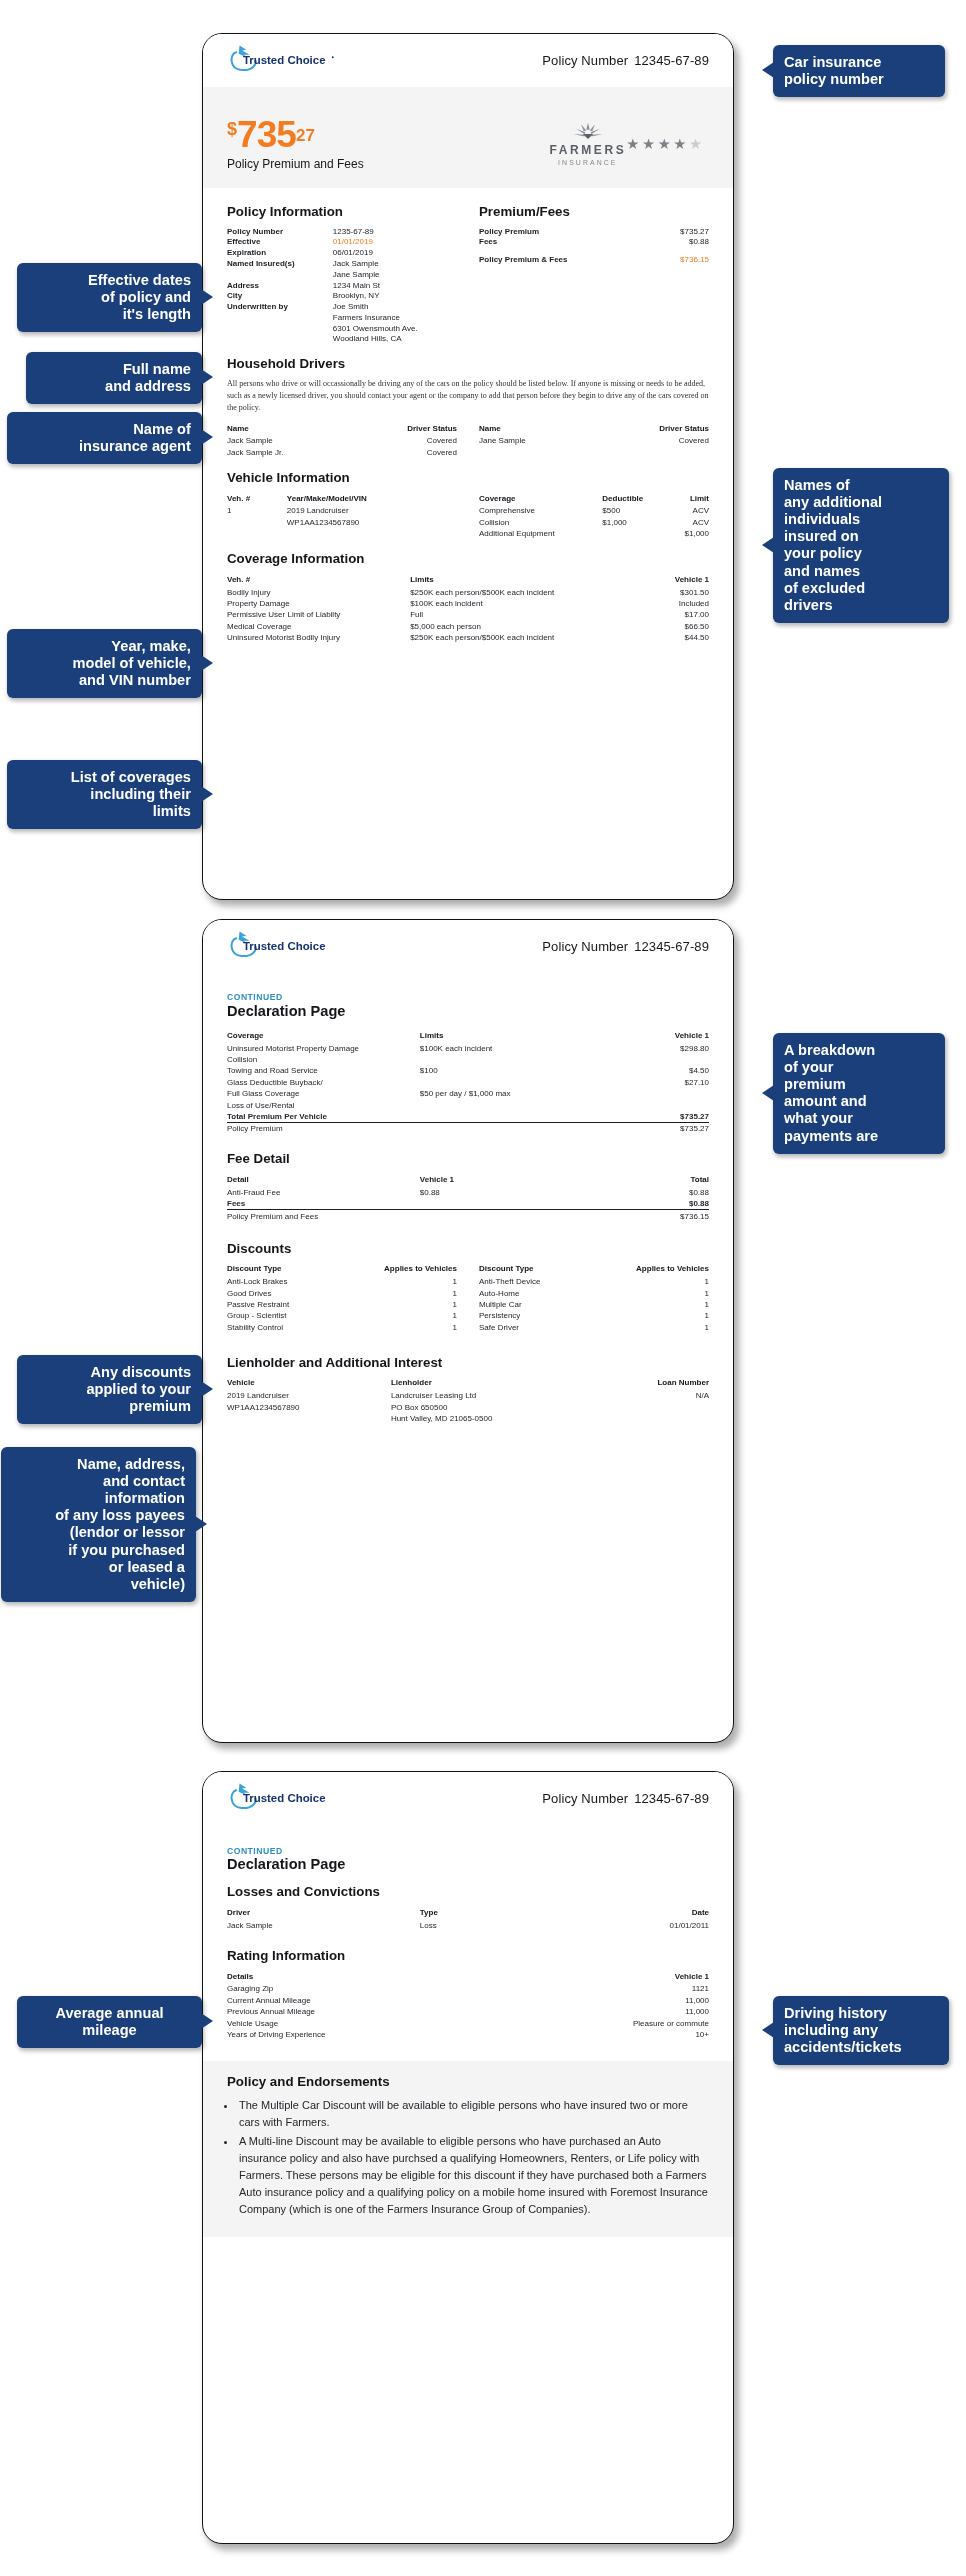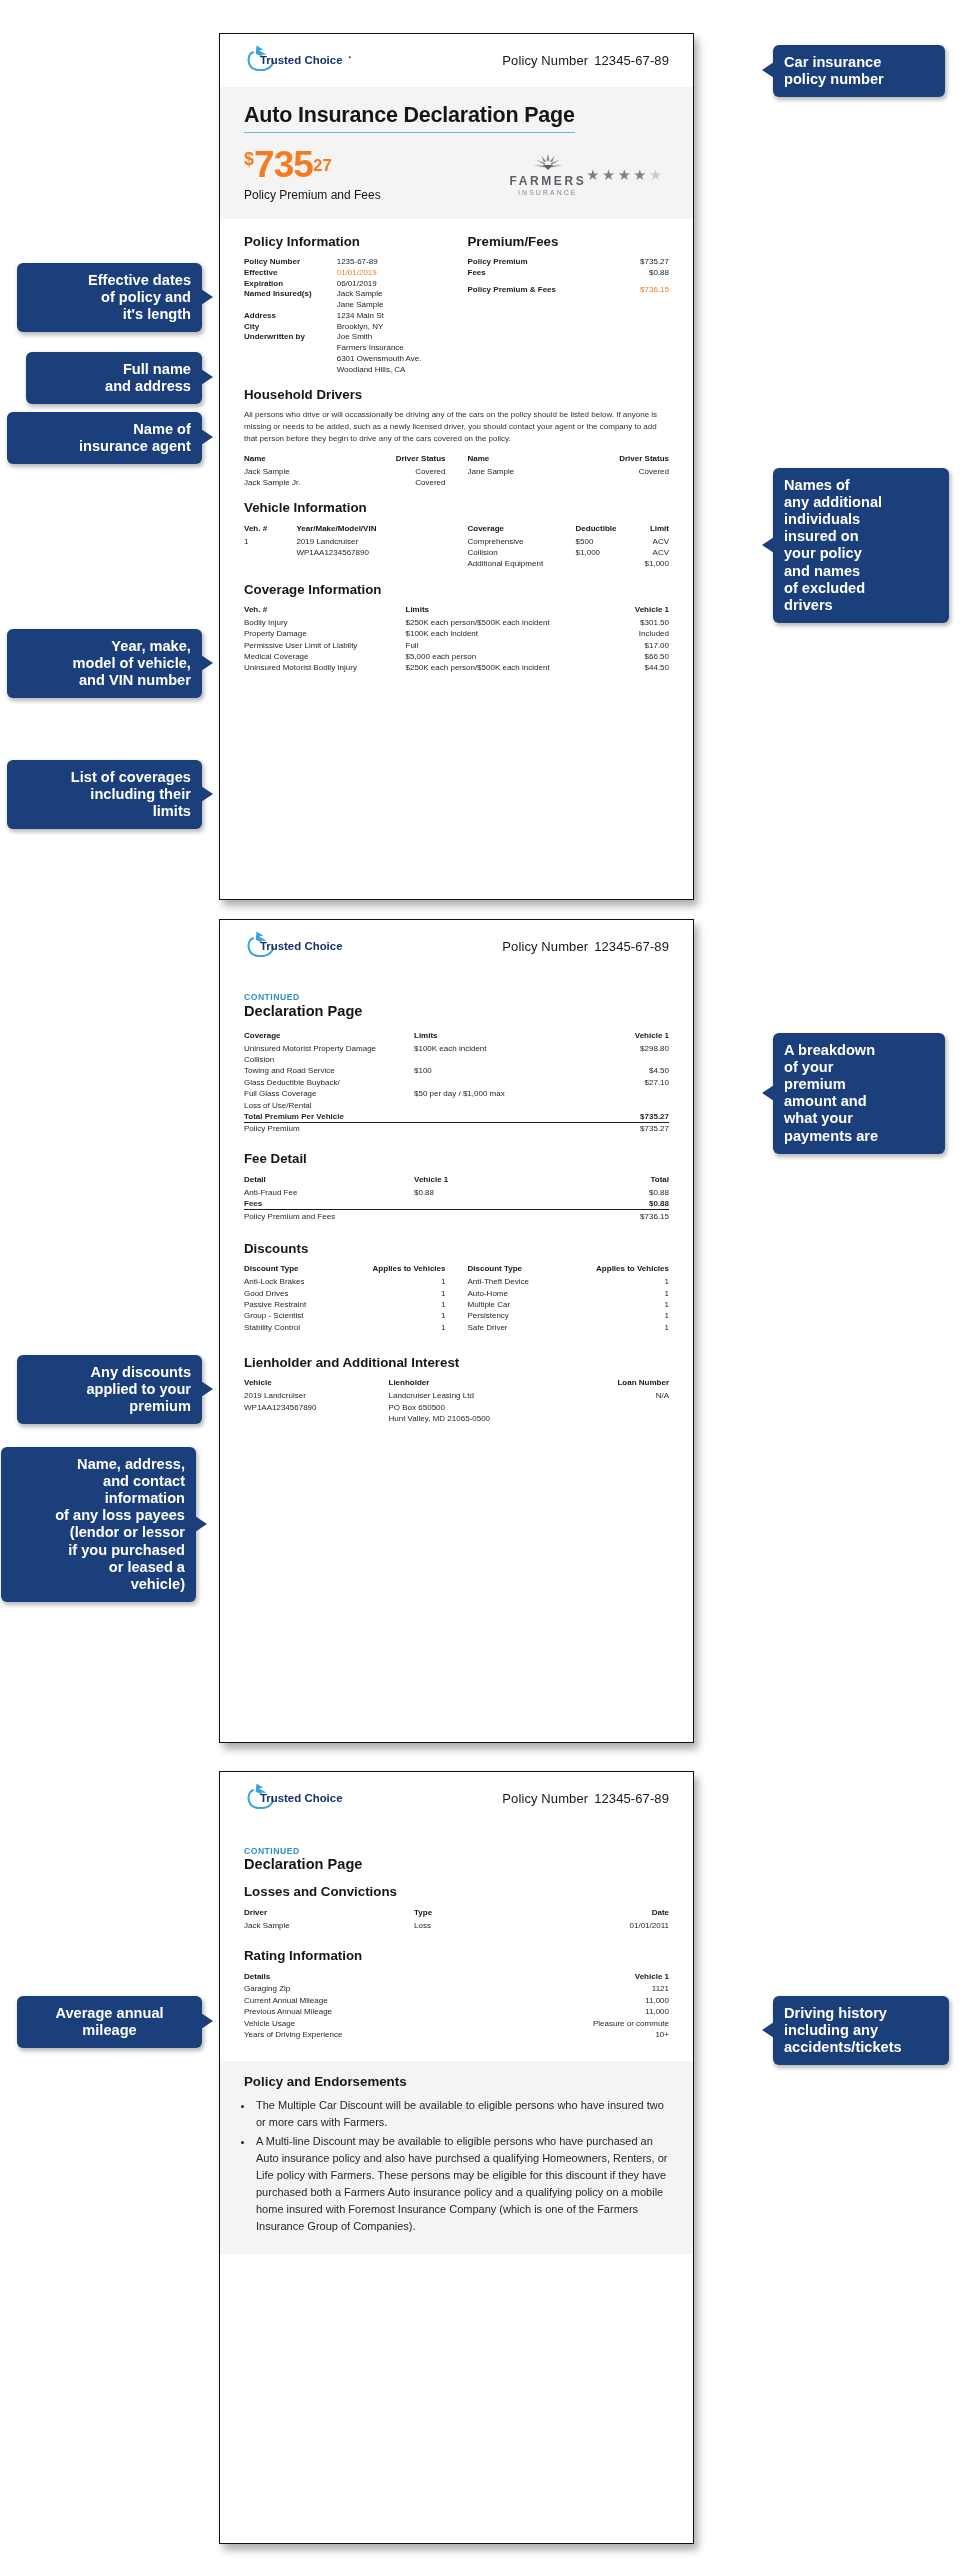--- a/index.html
+++ b/index.html
@@ -7,25 +7,25 @@
   body {
     font-family: "Liberation Sans", sans-serif;
     background:#ffffff;
     position:relative;
     overflow:hidden;
   }
 
   
   .page {
     position:absolute;
-    left:219px;
-    width:475px;
+    left:202px;
+    width:532px;
     background:#ffffff;
     border:1.7px solid #111;
-    border-radius:0;
+    border-radius:20px;
     box-shadow: 4.3px 6px 7.7px rgba(0,0,0,0.32);
     overflow:hidden;
   }
   #page1 { top:33px;   height:867px; }
   #page2 { top:919px; height:824px;  }
   #page3 { top:1771px; height:773px;  }
 
   .doc-header {
     height:53px;
     display:flex;
@@ -62,21 +62,21 @@
   .carrier-sub  { font-size:6.9px; letter-spacing:2.1px; color:#83878e; margin-top:1.7px;}
   .stars { display:flex; gap:2.6px; font-size:14.6px; color:#7c8089; }
   .stars .off { color:#c9cdd3; }
 
   .body-pad { padding:12px 24px 15.5px 24px; }
 
   h3.sec {
     font-size:13.3px; font-weight:bold; color:#14161a; margin:12px 0 6.9px 0;
   }
   h3.sec.first { margin-top:3.4px; }
-  .sec-note { font-size:8px; color:#2c2f34; line-height:1.5; margin-bottom:7.7px;}
+  .sec-note { font-size:8px; color:#2c2f34; line-height:1.5; margin-bottom:7.7px;font-family:Liberation Serif, serif;}
 
   .two-col { display:flex; gap:22px; }
   .col { flex:1; }
 
   table.kv { width:100%; border-collapse:collapse; }
   table.kv td { font-size:8px; color:#1a1d22; padding:0.9px 0; vertical-align:top;}
   td.k { font-weight:bold; width:46%; }
   td.v { color:#23262b; }
   td.v.orange { color:#f47b20; }
   td.num { text-align:right; }
@@ -147,21 +147,20 @@
         <text x="18" y="26" font-family="Liberation Sans, sans-serif" font-size="13.5" font-weight="bold" fill="#17316b">Trusted Choice</text>
         <circle cx="124" cy="18" r="1.1" fill="#17316b"></circle>
       </svg>
     </div>
     <div class="policy-no">
       <span>Policy Number</span><span class="pn-val">12345-67-89</span>
     </div>
   </div>
 
   <div class="band">
-    <div class="doc-title">Auto Insurance Declaration Page</div>
     <div class="premium-row">
       <div>
         <div class="big-price">
           <span class="cur">$</span><span class="main">735</span><span class="cents">27</span>
         </div>
         <div class="price-cap">Policy Premium and Fees</div>
       </div>
       <div class="carrier">
         <div class="carrier-mark">
           <svg width="36" height="19" viewBox="0 0 42 22">

